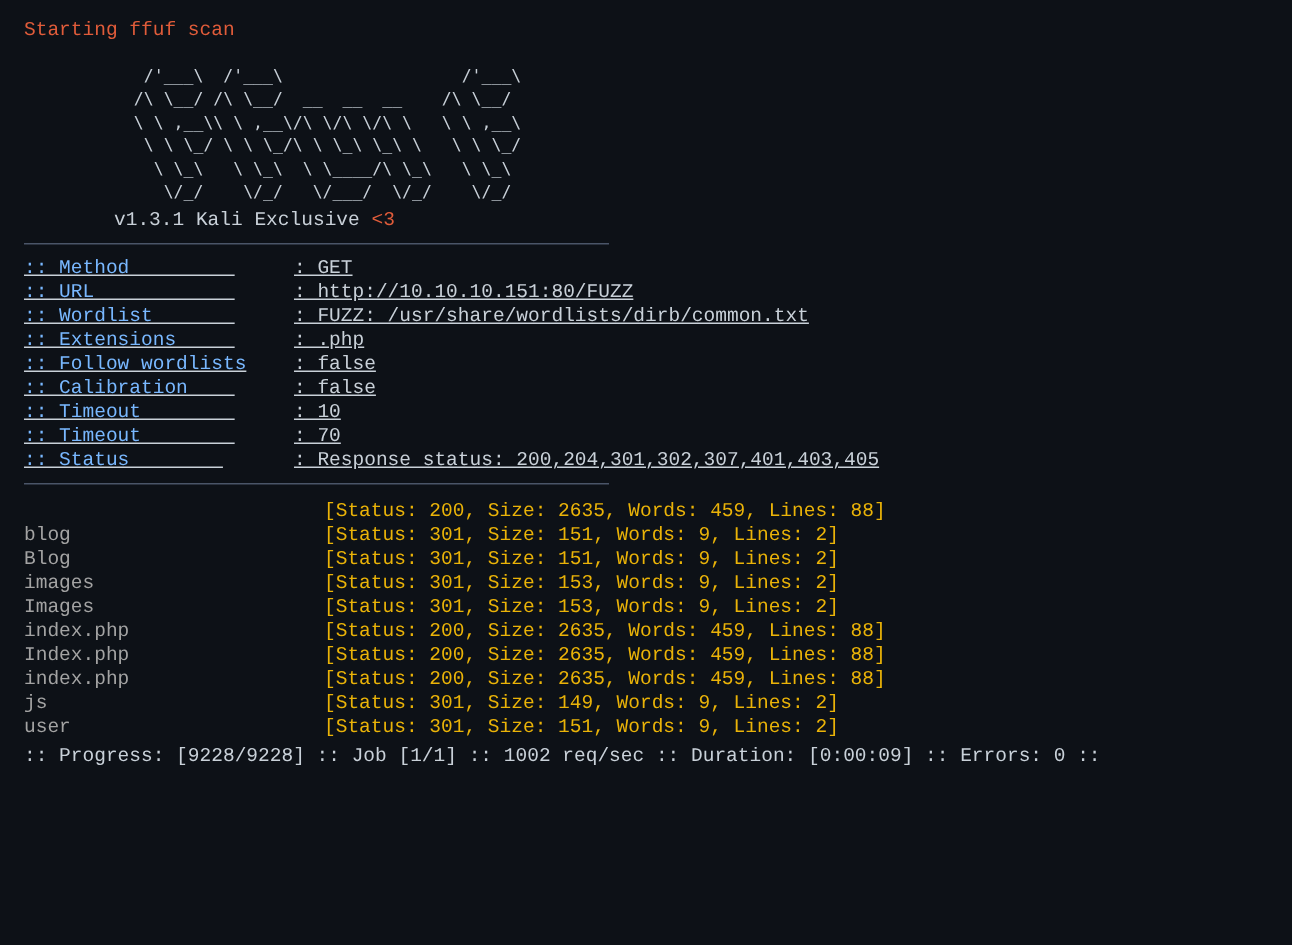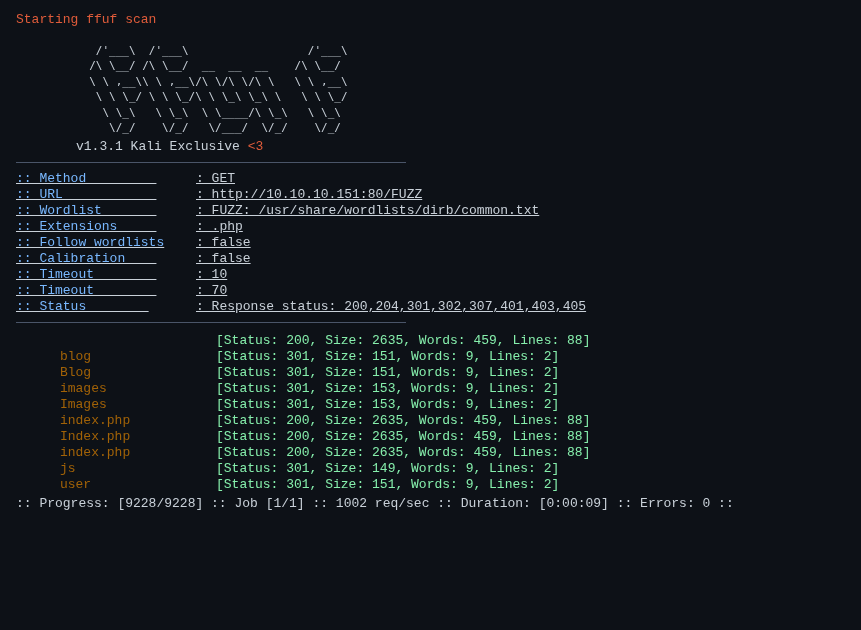--- a/index.html
+++ b/index.html
@@ -61,26 +61,25 @@
       margin: 6px 0 10px 0;
       width: 390px;
     }
     .results-section {}
     .result-row {
       display: flex;
       margin-bottom: 1px;
     }
     .result-name {
       min-width: 200px;
-      color: #a16207;
+      color: #a3a3a3;
       white-space: pre;
-      text-align: right;
     }
     .result-status {
-      color: #86efac;
+      color: #eab308;
     }
     .progress-line {
       color: #c9d1d9;
       margin-top: 4px;
       font-family: Liberation Mono, monospace;
     }
     .finished-text {
       color: #e05c3a;
       margin-top: 12px;
     }

